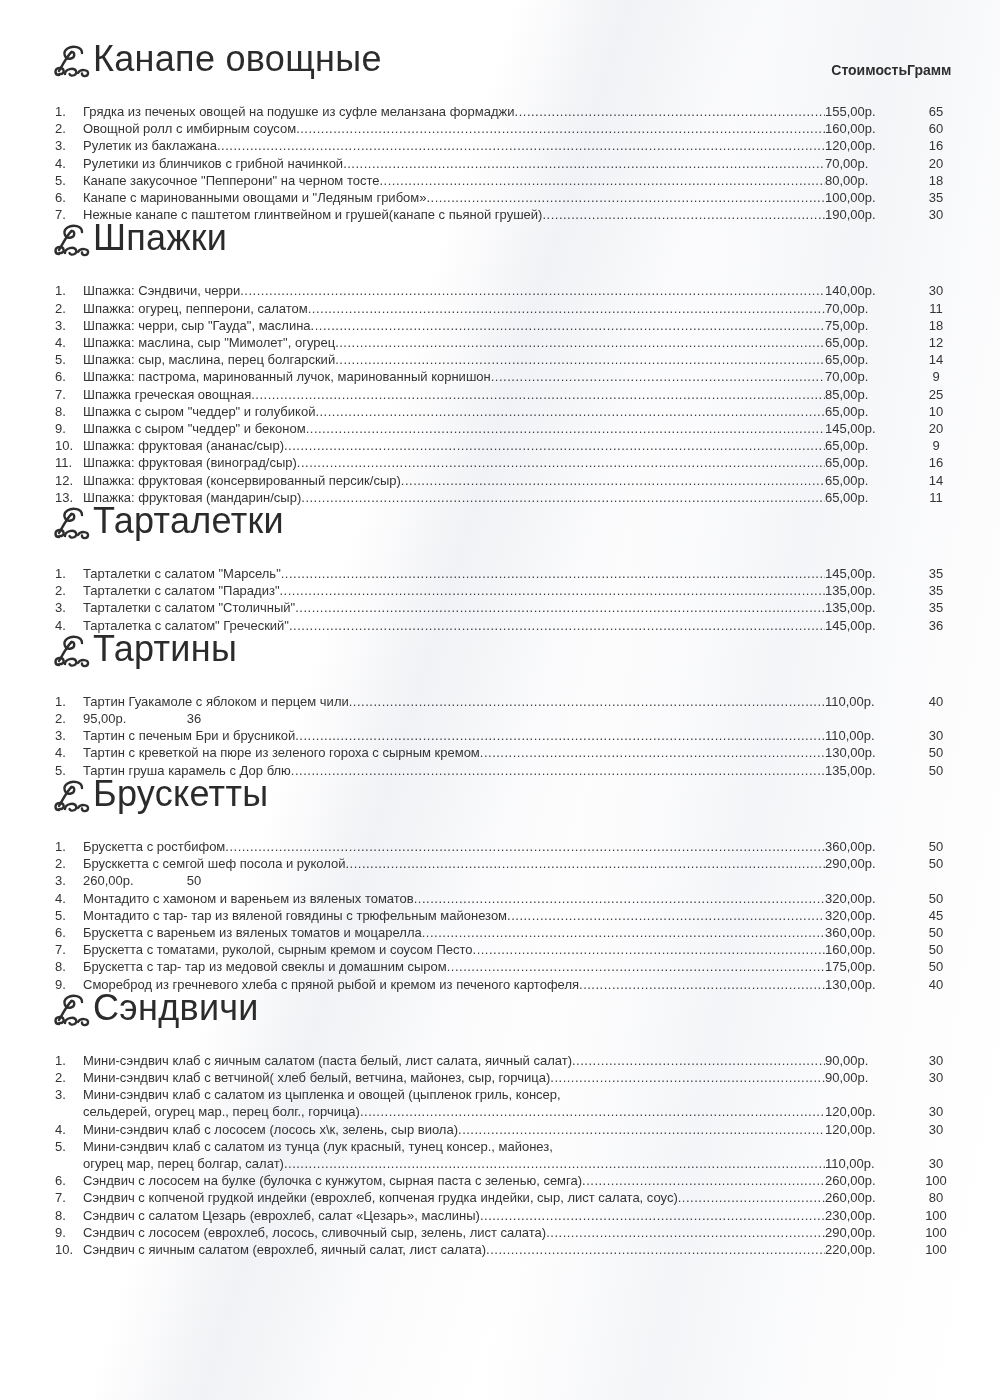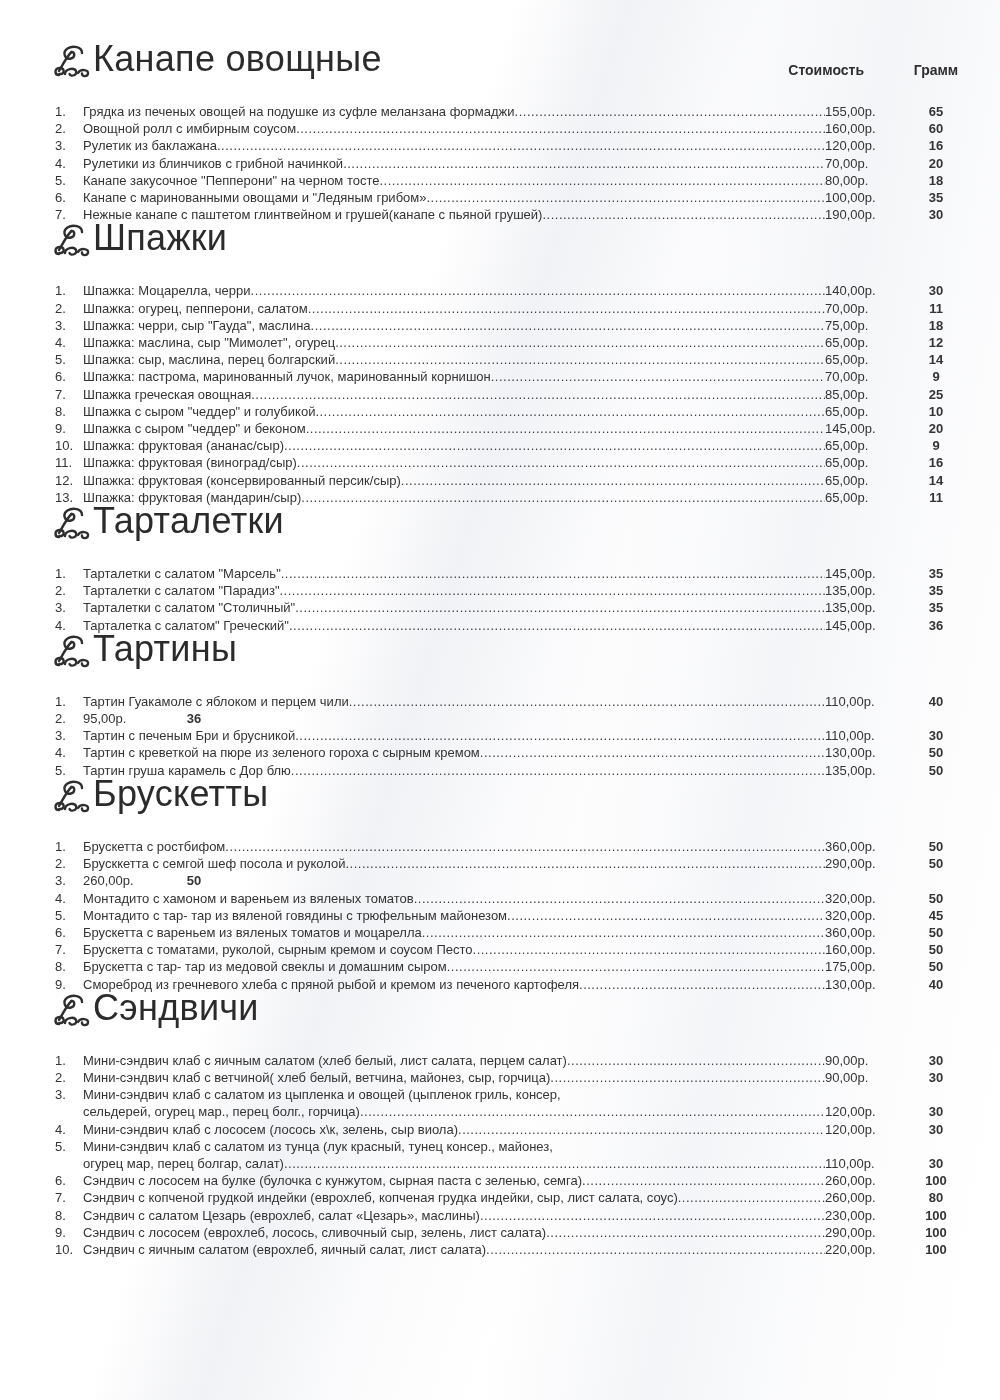--- a/index.html
+++ b/index.html
@@ -15,38 +15,38 @@
       linear-gradient(100deg, rgba(228,230,237,0) 58%, rgba(228,230,237,0.40) 72%, rgba(245,246,249,0.35) 84%, rgba(228,230,237,0) 97%),
       #ffffff;
   }
   .content{padding:44px 35px 0 55px;}
   .col-headers{
     position:absolute;top:62px;right:35px;
     display:flex;align-items:baseline;
     font-size:14px;font-weight:bold;color:#2e2e2e;
   }
   .col-headers .price-h{width:94px;text-align:right;}
-  .col-headers .gram-h{width:58px;text-align:center;margin-left:43px;}
+  .col-headers .gram-h{width:58px;}
   .menu-section{margin-top:0;}
   .menu-section + .menu-section{}
   .sec-head{position:relative;padding-left:38px;margin-bottom:13px;height:46px;}
   .flourish{position:absolute;left:-4px;top:0;width:46px;height:44px;}
   .flourish path{stroke:#2e2e2e;stroke-width:2.4;fill:none;stroke-linecap:round;}
   .sec-title{
     margin:0;font-size:36px;font-weight:400;color:#2b2b2b;
     letter-spacing:0.3px;line-height:30px;
   }
   .items{}
   .row{display:flex;align-items:baseline;line-height:17.2px;font-size:13px;color:#343434;}
   .num{width:28px;flex:0 0 28px;}
   .name{flex:1 1 auto;overflow:hidden;white-space:nowrap;}
   .name::after{content:"......................................................................................................................................................................................................................................";letter-spacing:0.5px;color:#3c3c3c;}
   .name.noleader::after{content:"";}
   .price{width:82px;flex:0 0 82px;text-align:left;}
-  .gram{width:58px;flex:0 0 58px;text-align:center;font-weight:bold;}
+  .gram{width:58px;flex:0 0 58px;text-align:center;}
 </style>
 </head>
 <body>
 
 <div class="page">
   <div class="col-headers">
     <span class="price-h">Стоимость</span>
     <span class="gram-h">Грамм</span>
   </div>
   <div class="content">
@@ -114,21 +114,21 @@
               <path d="M20.5 8 C16 12 11 22 8 27"></path>
               <path d="M8 31 C3.5 31 3 24.5 8.5 24 C13.5 23.5 14 29.5 10 30 C8.5 30.2 8 29.5 8 31"></path>
               <path d="M14 30 C14 25 23 23 25 27 C26.8 30.8 20 33.5 18.5 30"></path>
               <path d="M27 29 C29.5 24.5 38 25.5 37 29.8 C36.2 33.2 30.5 32.8 31 29.5"></path>
             </svg>
             <h2 class="sec-title">Шпажки</h2>
           </div>
           <div class="items">
             <div class="row">
               <span class="num">1.</span>
-              <span class="name">Шпажка: Моцарелла, черри</span>
+              <span class="name">Шпажка: Сэндвичи, черри</span>
               <span class="price">140,00р.</span>
               <span class="gram">30</span>
             </div>
             <div class="row">
               <span class="num">2.</span>
               <span class="name">Шпажка: огурец, пепперони, салатом</span>
               <span class="price">70,00р.</span>
               <span class="gram">11</span>
             </div>
             <div class="row">
@@ -354,21 +354,21 @@
               <path d="M20.5 8 C16 12 11 22 8 27"></path>
               <path d="M8 31 C3.5 31 3 24.5 8.5 24 C13.5 23.5 14 29.5 10 30 C8.5 30.2 8 29.5 8 31"></path>
               <path d="M14 30 C14 25 23 23 25 27 C26.8 30.8 20 33.5 18.5 30"></path>
               <path d="M27 29 C29.5 24.5 38 25.5 37 29.8 C36.2 33.2 30.5 32.8 31 29.5"></path>
             </svg>
             <h2 class="sec-title">Сэндвичи</h2>
           </div>
           <div class="items">
             <div class="row">
               <span class="num">1.</span>
-              <span class="name">Мини-сэндвич клаб с яичным салатом (хлеб белый, лист салата, перцем  салат)</span>
+              <span class="name">Мини-сэндвич клаб с яичным салатом (паста белый, лист салата, яичный  салат)</span>
               <span class="price">90,00р.</span>
               <span class="gram">30</span>
             </div>
             <div class="row">
               <span class="num">2.</span>
               <span class="name">Мини-сэндвич клаб с ветчиной( хлеб белый, ветчина, майонез, сыр, горчица)</span>
               <span class="price">90,00р.</span>
               <span class="gram">30</span>
             </div>
             <div class="row">

